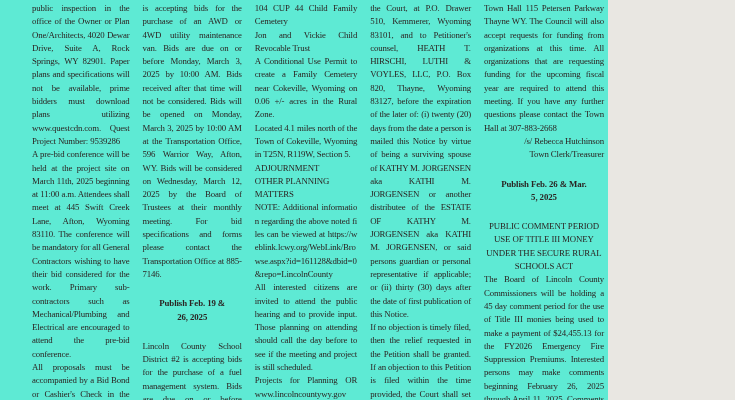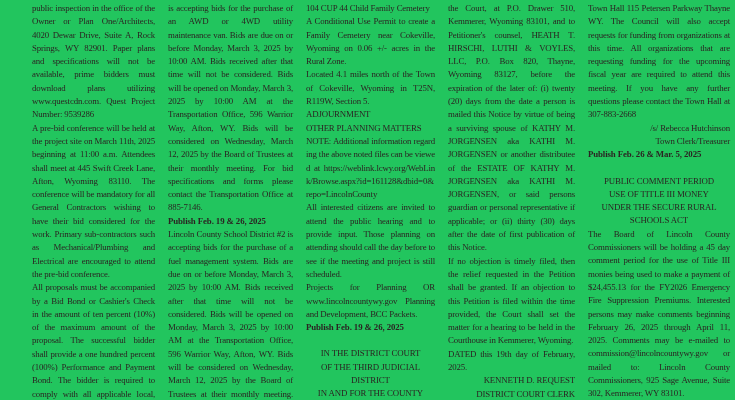--- a/index.html
+++ b/index.html
@@ -1,18 +1,18 @@
 <!DOCTYPE html>
 <html><head>
 <meta charset="utf-8">
 <style>
   html,body { margin:0; padding:0; background:#e9e7e2; }
   .page {
-    width:735px; height:400px;
-    background:#22c55e;
+    width:608px; height:400px;
+    background:#5eead4;
     overflow:hidden;
     position:relative;
     font-family:"Liberation Serif","DejaVu Serif",serif;
     color:#2b2422;
   }
   .cols {
     display:flex;
     padding:2px 4px 0 32px;
     gap:13px;
     align-items:flex-start;
@@ -20,21 +20,21 @@
   .col {
     font-size:8.8px;
     line-height:13.3px;
     letter-spacing:-0.15px;
     text-align:justify;
   }
   .c1{width:123px} .c2{width:125px} .c3{width:129px} .c4{width:127px} .c5{width:142px}
   .para { margin:0; }
   .capline { margin:0; text-align:left; }
   .sigline { margin:0; text-align:right; }
-  .publish { margin:0; font-weight:bold; text-align:left; letter-spacing:-0.1px; }
+  .publish { margin:16px; font-weight:bold; text-align:center; letter-spacing:-0.1px; }
   .heading {
     margin:13px 0 0 0;
     font-weight:normal;
     text-align:center;
     white-space:pre-line;
     letter-spacing:-0.1px;
   }
   .url { word-break:break-all;font-family:Liberation Serif, serif; }
 </style>
 </head>
@@ -52,20 +52,21 @@
 
     <div class="col c2">
       <p class="para">is accepting bids for the purchase of an AWD or 4WD utility maintenance van. Bids are due on or before Monday, March 3, 2025 by 10:00 AM. Bids received after that time will not be considered. Bids will be opened on Monday, March 3, 2025 by 10:00 AM at the Transportation Office, 596 Warrior Way, Afton, WY. Bids will be considered on Wednesday, March 12, 2025 by the Board of Trustees at their monthly meeting. For bid specifications and forms please contact the Transportation Office at 885-7146.</p>
       <p class="publish">Publish Feb. 19 &amp; 26, 2025</p>
       <p class="para">Lincoln County School District #2 is accepting bids for the purchase of a fuel management system. Bids are due on or before Monday, March 3, 2025 by 10:00 AM. Bids received after that time will not be considered. Bids will be opened on Monday, March 3, 2025 by 10:00 AM at the Transportation Office, 596 Warrior Way, Afton, WY. Bids will be considered on Wednesday, March 12, 2025 by the Board of Trustees at their monthly meeting. For bid specifications and forms please contact the Transportation Office at 885-7146.</p>
 
     </div>
 
     <div class="col c3">
       <p class="para">104 CUP 44 Child Family Cemetery</p>
+      <p class="para">Jon and Vickie Child Revocable Trust</p>
       <p class="para">A Conditional Use Permit to create a Family Cemetery near Cokeville, Wyoming on 0.06 +/- acres in the Rural Zone.</p>
       <p class="para">Located 4.1 miles north of the Town of Cokeville, Wyoming in T25N, R119W, Section 5.</p>
       <p class="capline">ADJOURNMENT</p>
       <p class="capline">OTHER PLANNING MATTERS</p>
       <p class="para url">NOTE: Additional information regarding the above noted files can be viewed at https://weblink.lcwy.org/WebLink/Browse.aspx?id=161128&amp;dbid=0&amp;repo=LincolnCounty</p>
       <p class="para">All interested citizens are invited to attend the public hearing and to provide input.  Those planning on attending should call the day before to see if the meeting and project is still scheduled.</p>
       <p class="para">Projects for Planning OR www.lincolncountywy.gov Planning and Development, BCC Packets.</p>
       <p class="publish">Publish Feb. 19 &amp; 26, 2025</p>
       <p class="heading">IN THE DISTRICT COURT
 OF THE THIRD JUDICIAL

